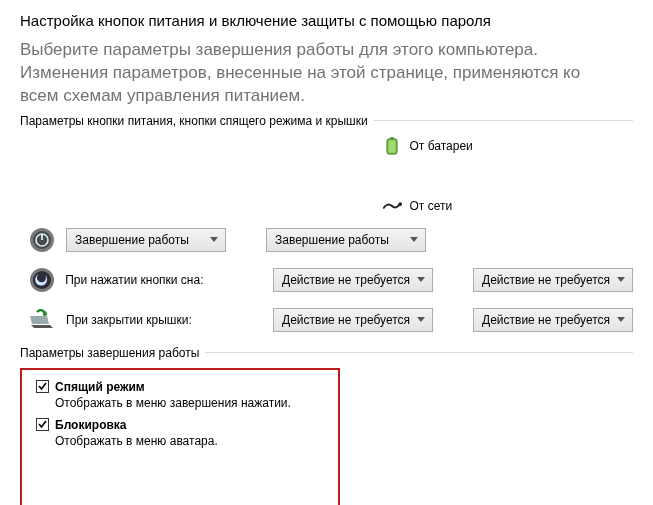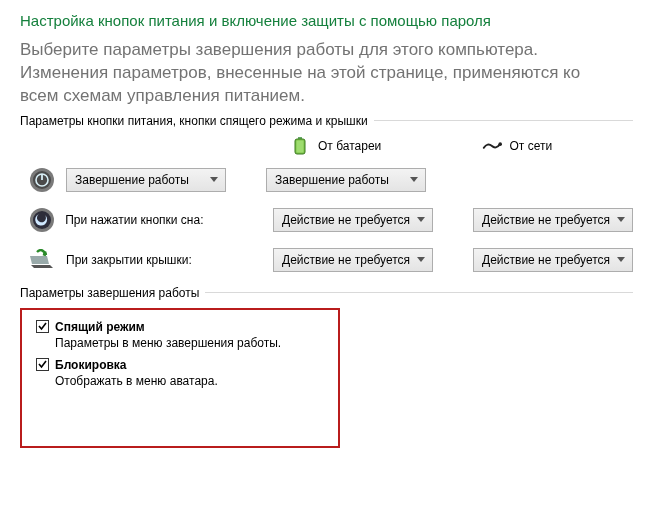--- a/index.html
+++ b/index.html
@@ -6,21 +6,21 @@
   body {
     margin: 0;
     padding: 12px 20px;
     font-family: "Segoe UI", Tahoma, sans-serif;
     font-size: 12px;
     background: #fff;
     color: #000;
     width: 653px;
   }
   .title {
-    color: #15803d;
+    color: #000000;
     font-size: 15px;
     margin-bottom: 10px;
   }
   .desc {
     color: #737373;
     font-size: 17px;
     line-height: 1.35;
     margin-bottom: 6px;
     max-width: 590px;
   }
@@ -35,20 +35,21 @@
     flex: 1;
     border-top: 1px solid #d9d9d9;
     height: 0;
   }
   .columns-header {
     display: flex;
     align-items: center;
     padding-left: 270px;
     gap: 40px;
     margin-bottom: 10px;
+    flex-direction: column;
   }
   .col-head {
     display: flex;
     align-items: center;
     gap: 8px;
     width: 160px;
   }
   .icon-slot {
     width: 20px; height: 20px;
     display: inline-flex; align-items: center; justify-content: center;
@@ -241,21 +242,21 @@
 <div class="shutdown-box">
   <div class="chk-item">
     <div class="chk-line">
       <span class="chk">
         <svg width="11" height="11" viewBox="0 0 11 11">
             <path d="M2 5 L4.5 8 L9 2" stroke="#000" stroke-width="1.6" fill="none"></path>
           </svg>
       </span>
       <span class="chk-label">Спящий режим</span>
     </div>
-    <div class="chk-desc">Параметры в меню завершения работы.</div>
+    <div class="chk-desc">Отображать в меню завершения нажатии.</div>
   </div>
   <div class="chk-item">
     <div class="chk-line">
       <span class="chk">
         <svg width="11" height="11" viewBox="0 0 11 11">
             <path d="M2 5 L4.5 8 L9 2" stroke="#000" stroke-width="1.6" fill="none"></path>
           </svg>
       </span>
       <span class="chk-label">Блокировка</span>
     </div>

